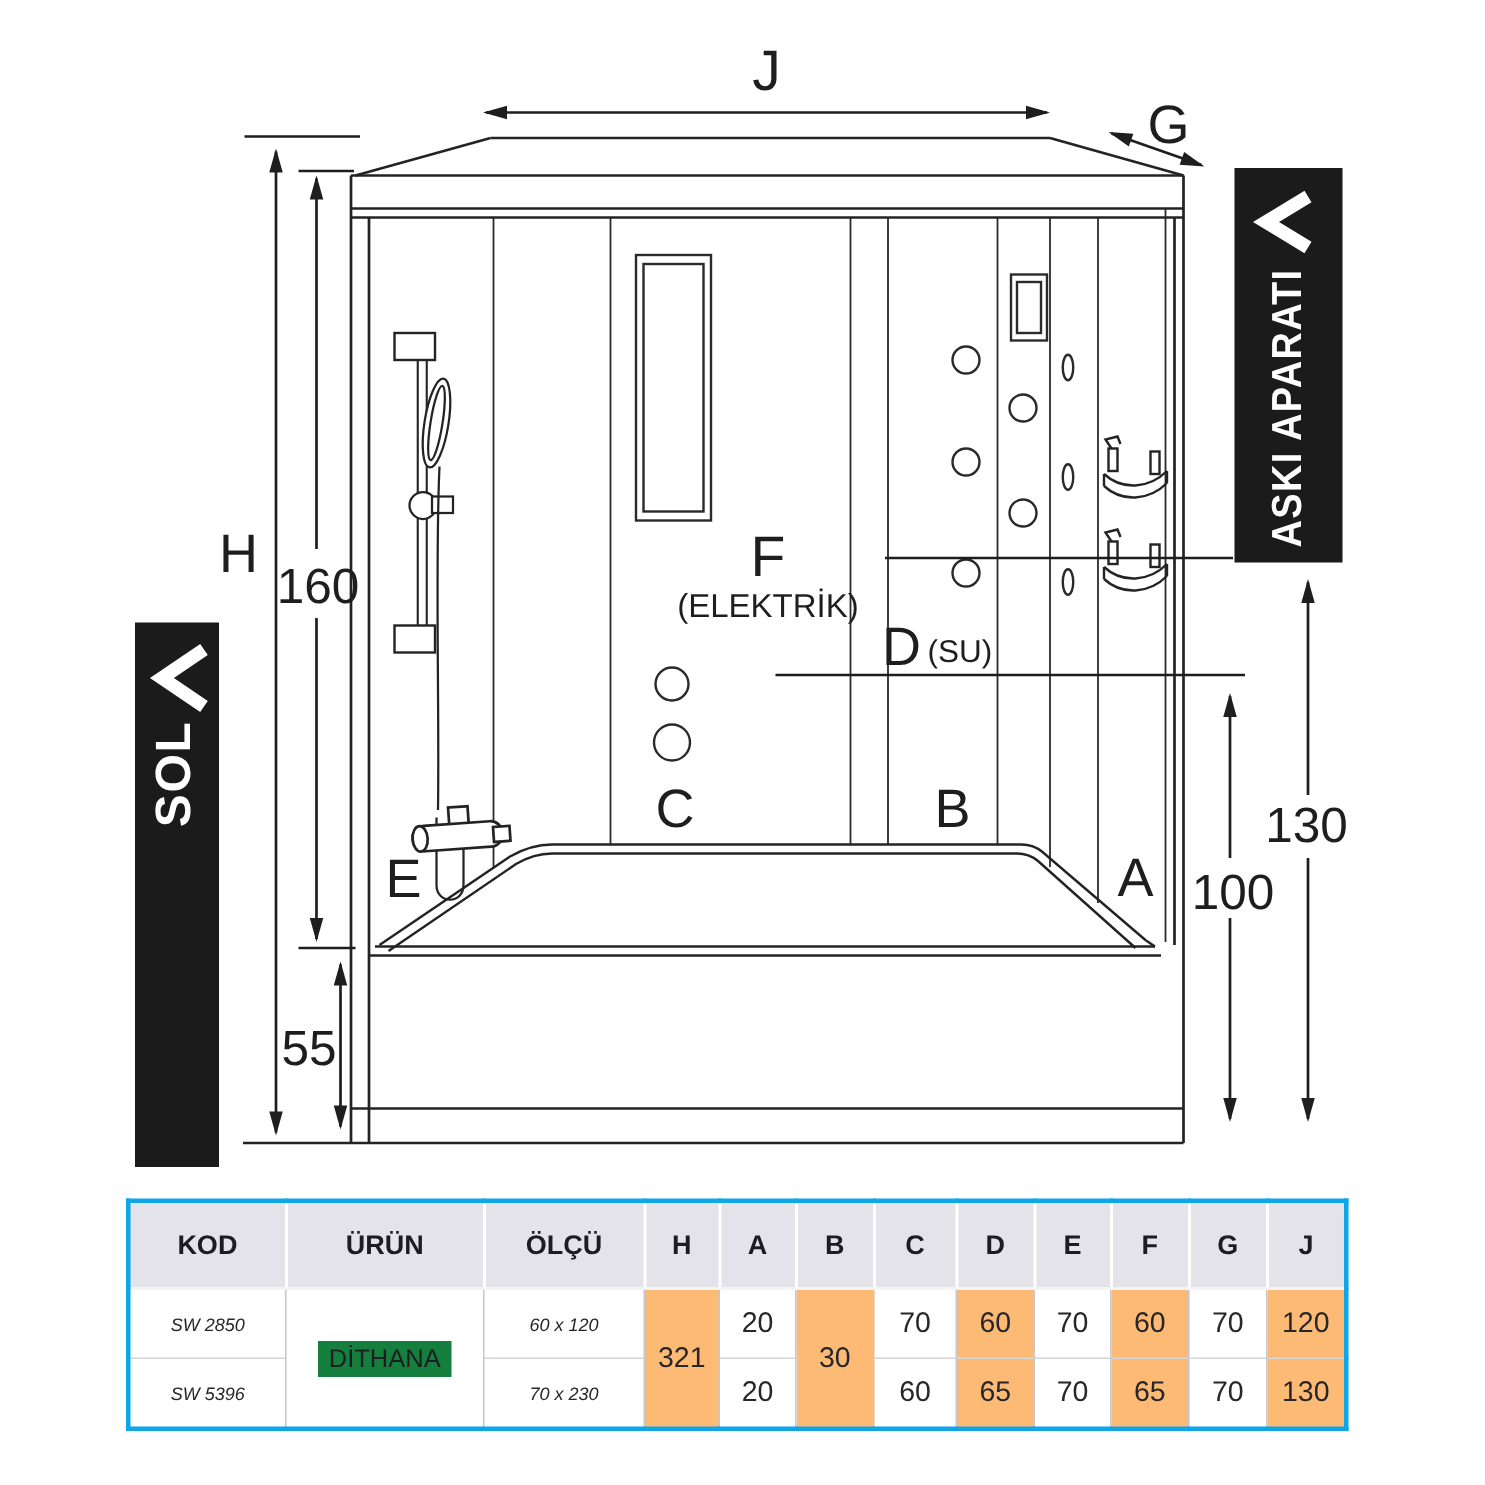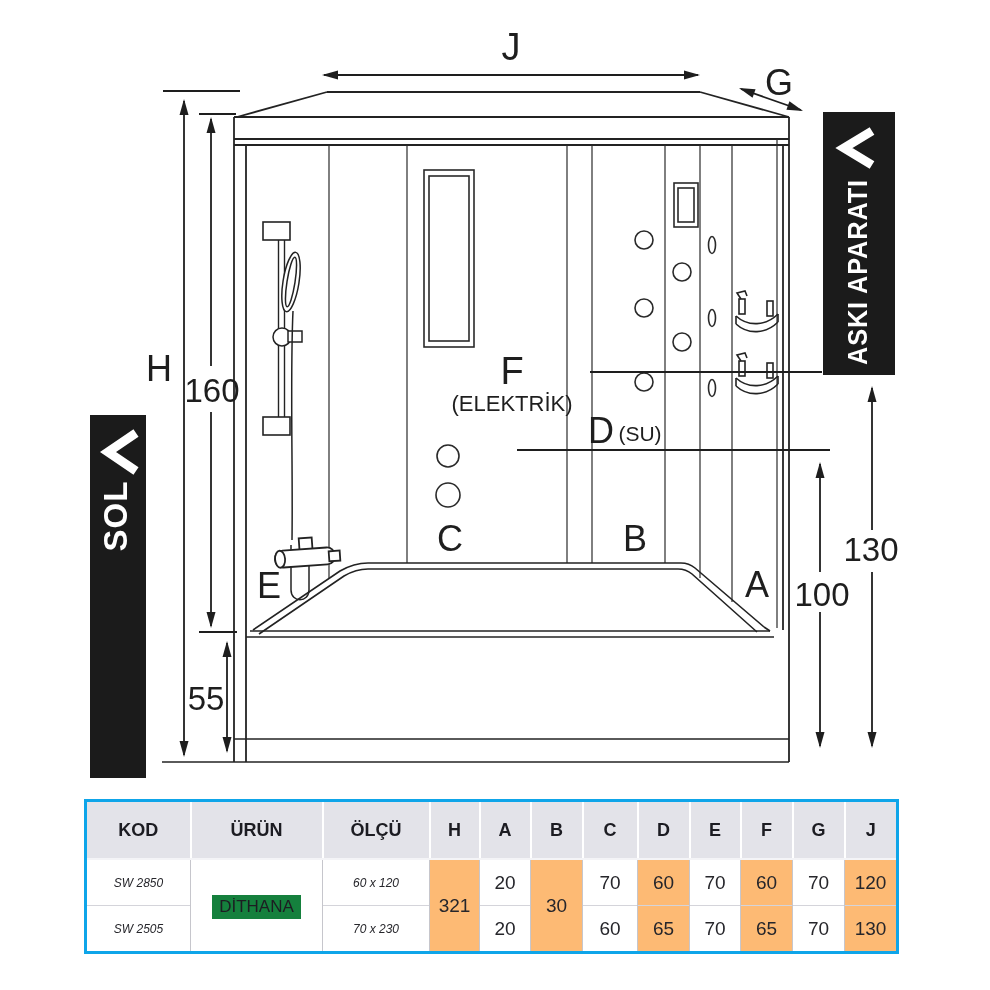--- a/index.html
+++ b/index.html
@@ -264,21 +264,21 @@
           <td>20</td>
           <td rowspan="2" class="shaded">30</td>
           <td>70</td>
           <td class="shaded">60</td>
           <td>70</td>
           <td class="shaded">60</td>
           <td>70</td>
           <td class="shaded">120</td>
         </tr>
         <tr>
-          <td class="kodcell">SW 2505</td>
+          <td class="kodcell">SW 5396</td>
           <td class="kodcell">70 x 230</td>
           <td>20</td>
           <td>60</td>
           <td class="shaded">65</td>
           <td>70</td>
           <td class="shaded">65</td>
           <td>70</td>
           <td class="shaded">130</td>
         </tr>
       </tbody>

